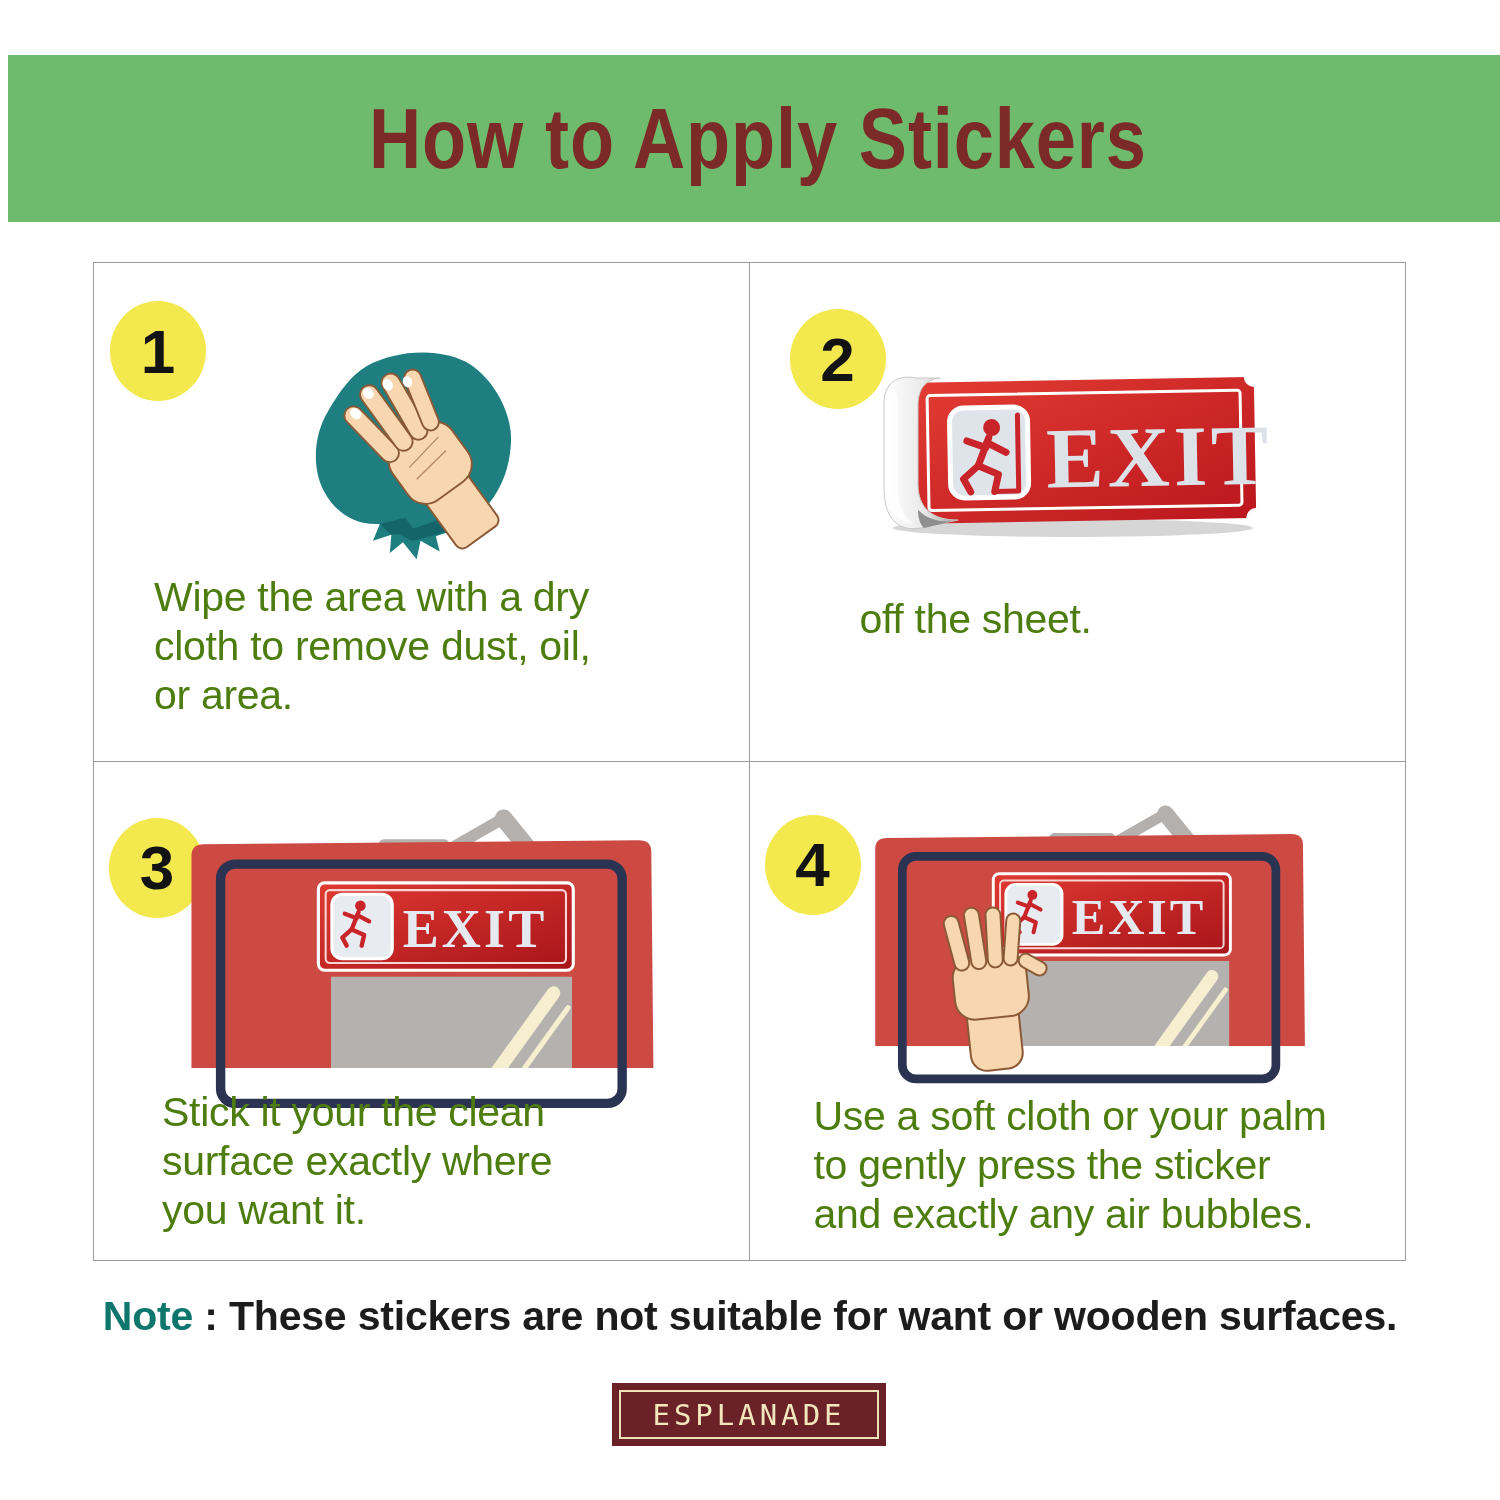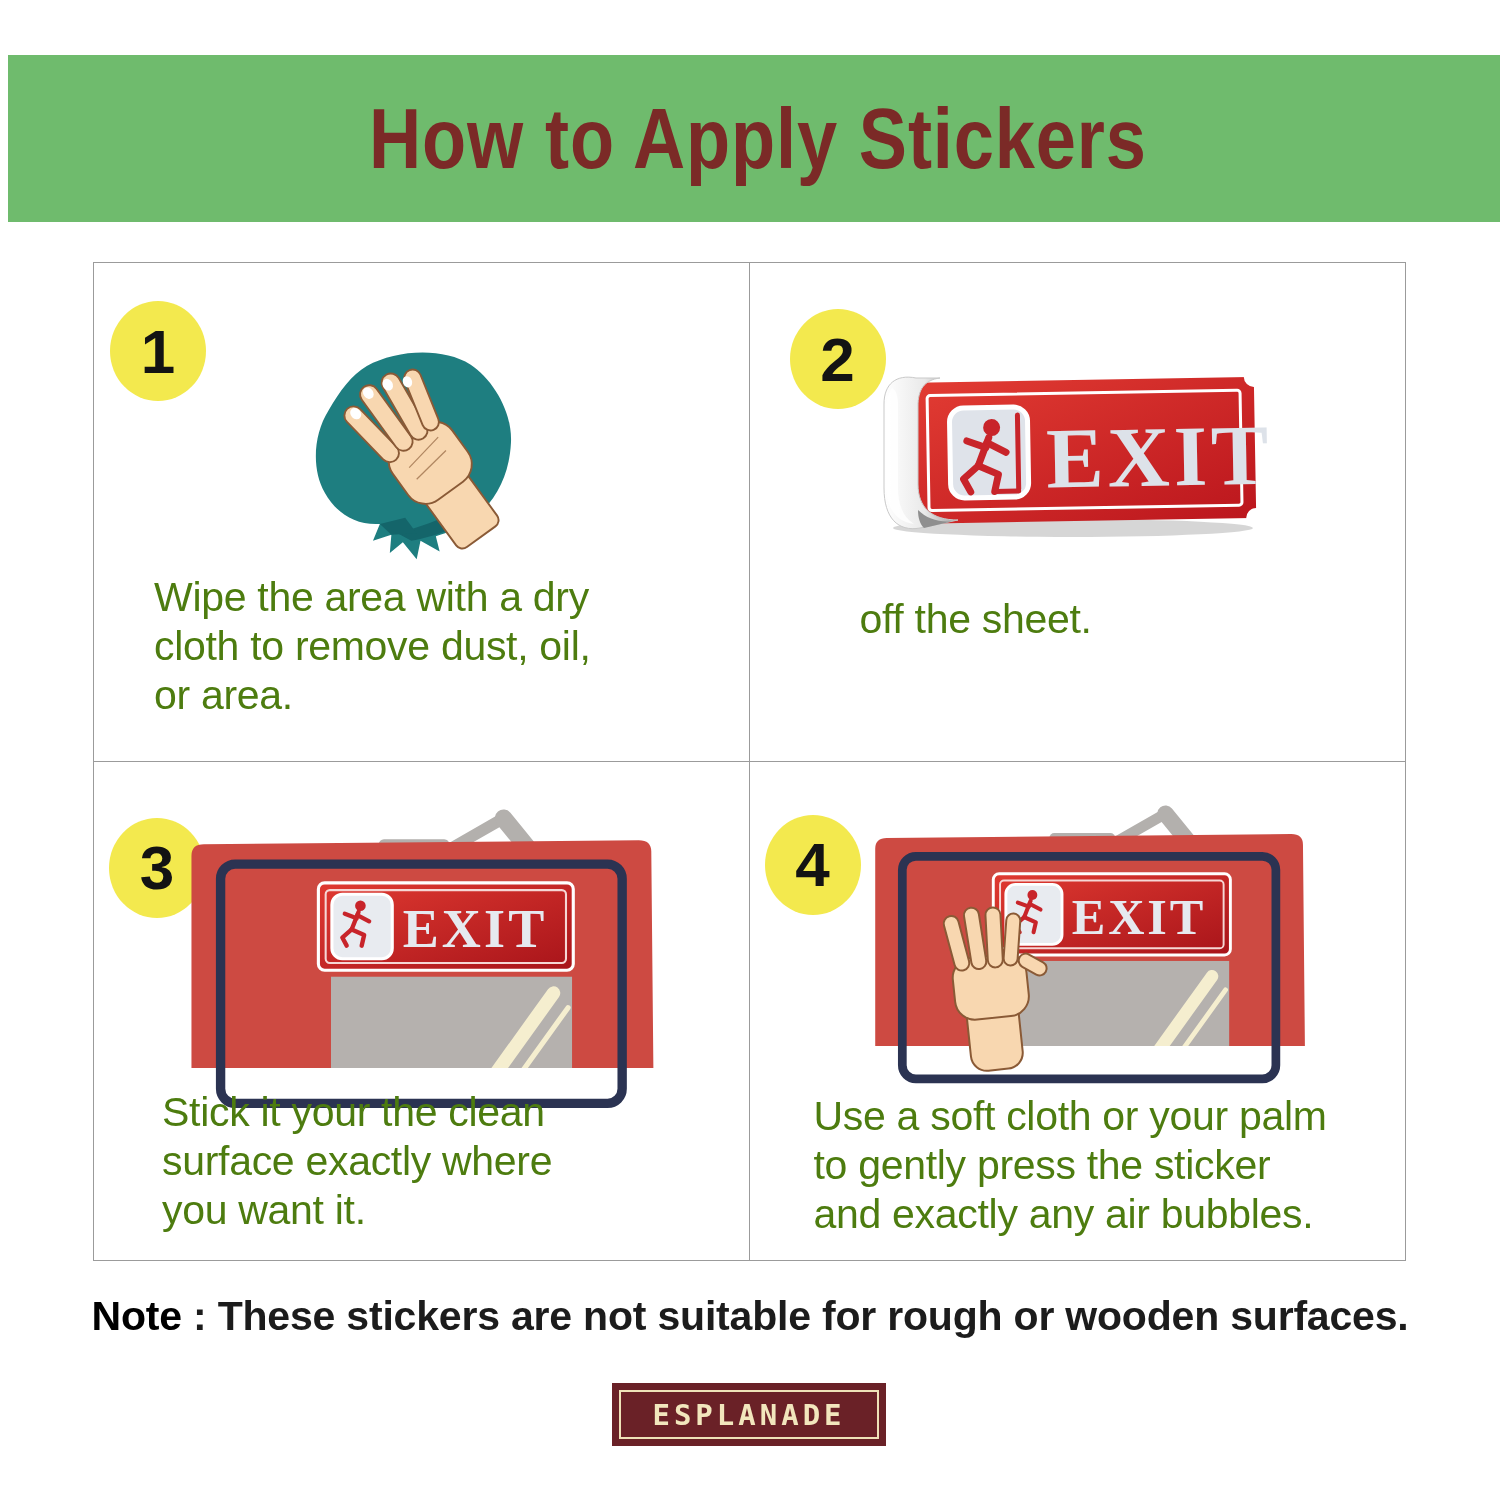--- a/index.html
+++ b/index.html
@@ -53,33 +53,33 @@
   #panel3 .illus { left:88px;  top:48px;  width:485px; height:258px; }
   #panel4 .illus { left:116px; top:44px;  width:452px; height:240px; }
   #panel4 .hand-overlay { left:182px; top:142px; width:118px; height:170px; }
 
   
   .note {
     position:absolute; left:0; top:1293px; width:1500px; text-align:center;
     font-size:41px; font-weight:bold; color:#1c1c1c; white-space:pre-wrap;
     letter-spacing:-0.2px;
   }
-  .note .note-label { color:#000000; }
+  .note .note-label { color:#0f766e; }
 
   
   .logo {
     position:absolute; left:612px; top:1383px; width:274px; height:63px;
     background:#6a2127;
   }
   .logo-frame {
     position:absolute; left:7px; top:7px; right:7px; bottom:7px;
     border:2px solid #efe2b8; display:flex; align-items:center; justify-content:center;
   }
   .logo-text {
-    font-family:"DejaVu Sans Mono", monospace; font-weight:bold; font-size:29px;
+    font-family:"DejaVu Sans Mono", monospace; font-weight:normal; font-size:29px;
     color:#f2e6bd; letter-spacing:4px;
   }
 
   svg { display:block; overflow:visible; }
   .hidden-defs { position:absolute; width:0; height:0; }
 </style>
 </head>
 <body>
 
 <svg class="hidden-defs" aria-hidden="true">
@@ -249,21 +249,21 @@
       </g>
     </svg>
 
     <div class="caption">
       <div>Use a soft cloth or your palm</div>
       <div>to gently press the sticker</div>
       <div>and exactly any air bubbles.</div>
     </div>
   </div>
 
-  <div class="note"><span class="note-label">Note</span><span> : These stickers are not suitable for rough or wooden surfaces.</span></div>
+  <div class="note"><span class="note-label">Note</span><span> : These stickers are not suitable for want or wooden surfaces.</span></div>
 
   <div class="logo">
     <div class="logo-frame">
       <span class="logo-text">ESPLANADE</span>
     </div>
   </div>
 
 </div>
 
 </body></html>

